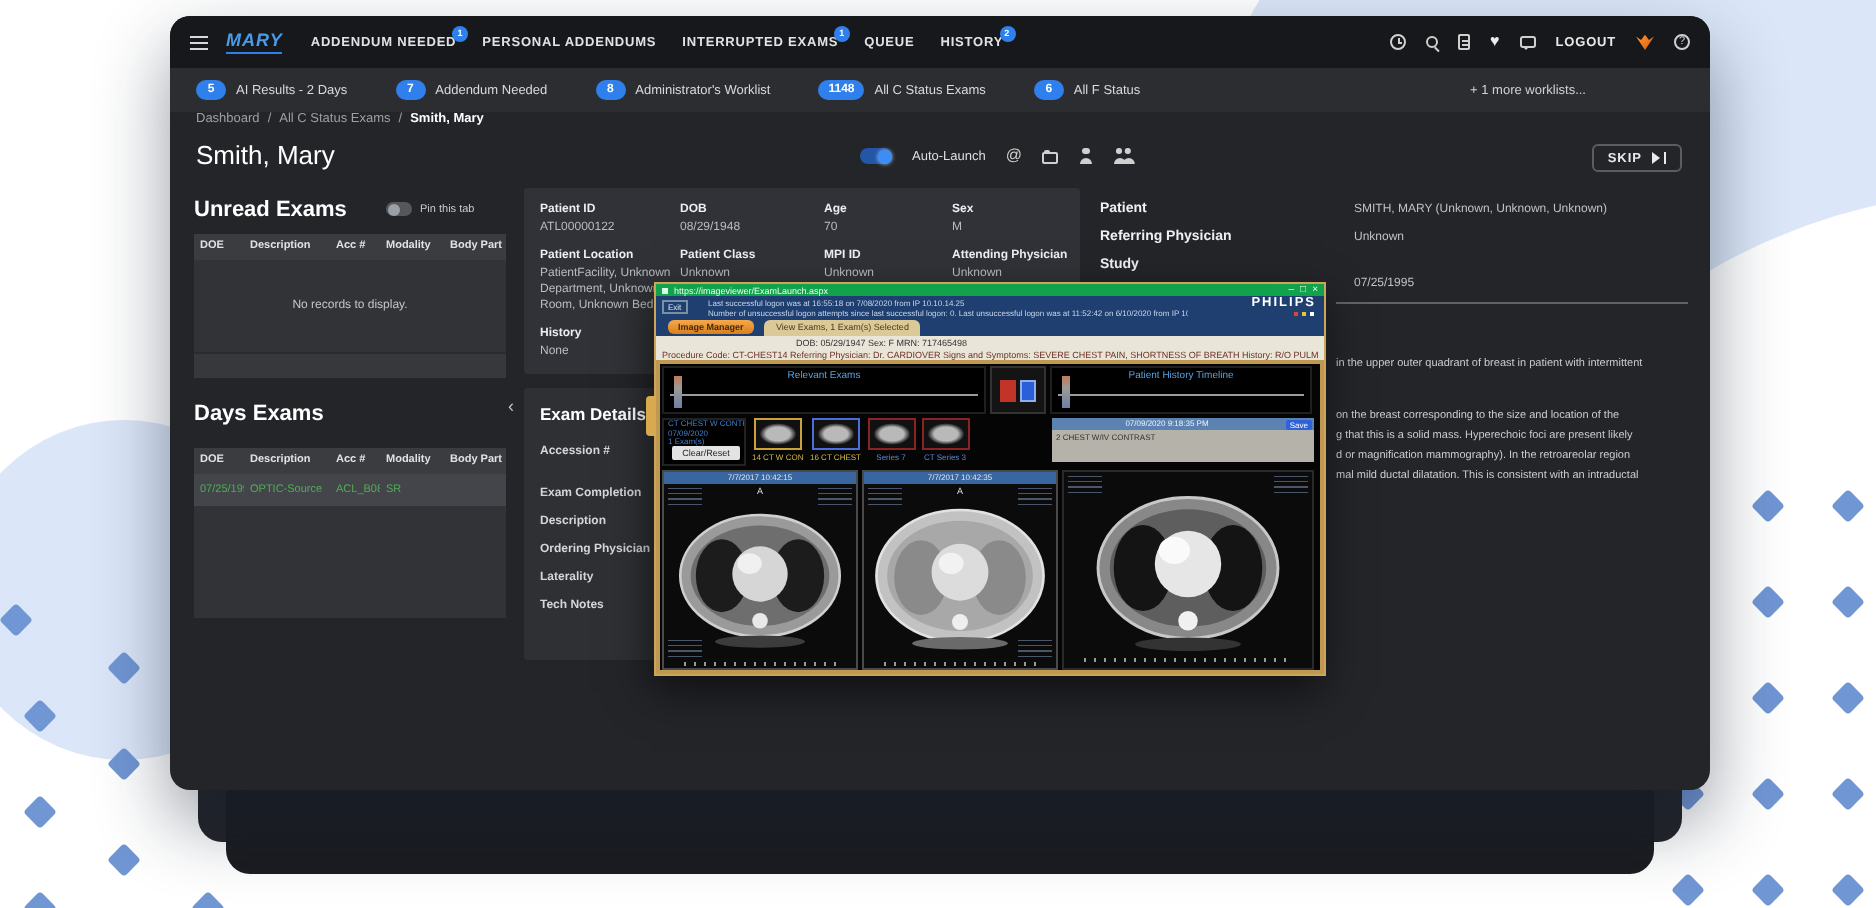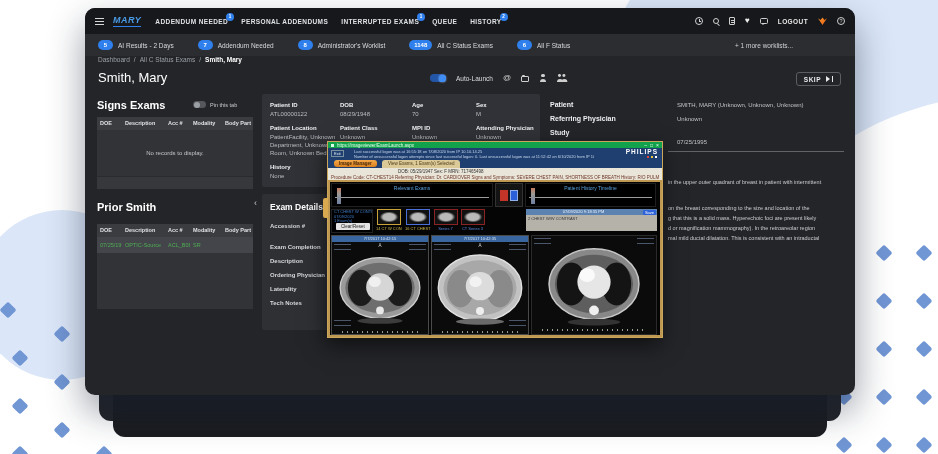--- a/index.html
+++ b/index.html
@@ -331,40 +331,40 @@
       <span class="i i-at">@</span>
       <span class="i i-folder"></span>
       <span class="i i-person"></span>
       <span class="i i-group"></span>
     </div>
     <div class="abs skip-btn">
       <span>SKIP</span>
       <span class="i i-skipnext"></span>
     </div>
 
-    <div class="abs sect-title" style="left:12px; top:91px;">Signs Exams</div>
+    <div class="abs sect-title" style="left:12px; top:91px;">Unread Exams</div>
     <div class="abs pin-group">
       <span class="toggle off">
           <span class="knob"></span>
         </span>
       <span class="pin-label">Pin this tab</span>
     </div>
     <div class="abs tbl" style="left:12px; top:109px;">
       <div class="thead">
         <div class="cw0">DOE</div>
         <div class="cw1">Description</div>
         <div class="cw2">Acc #</div>
         <div class="cw3">Modality</div>
         <div class="cw4">Body Part</div>
       </div>
       <div class="tbody-empty">No records to display.</div>
       <div class="tfoot"></div>
     </div>
 
-    <div class="abs sect-title" style="left:12px; top:193px;">Prior Smith</div>
+    <div class="abs sect-title" style="left:12px; top:193px;">Days Exams</div>
     <div class="abs collapse">‹</div>
     <div class="abs tbl" style="left:12px; top:216px;">
       <div class="thead">
         <div class="cw0">DOE</div>
         <div class="cw1">Description</div>
         <div class="cw2">Acc #</div>
         <div class="cw3">Modality</div>
         <div class="cw4">Body Part</div>
       </div>
       <div class="prow">

